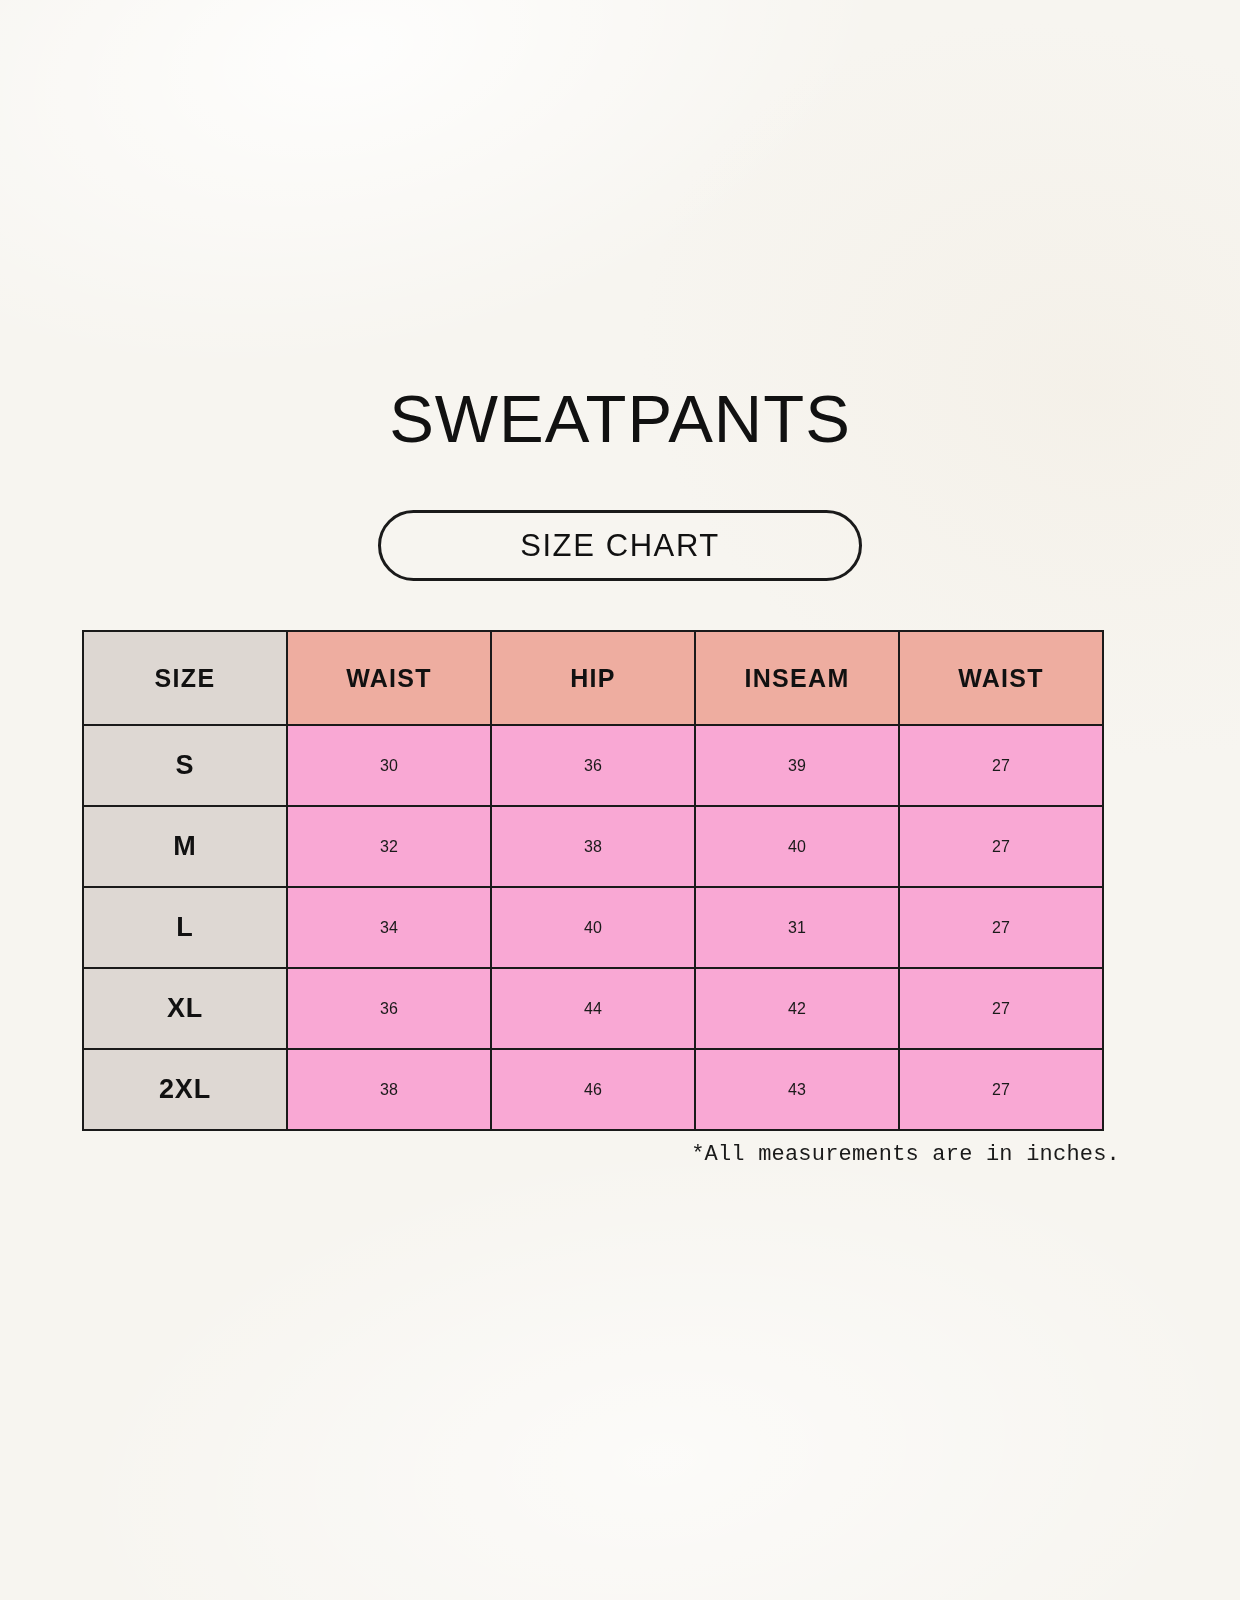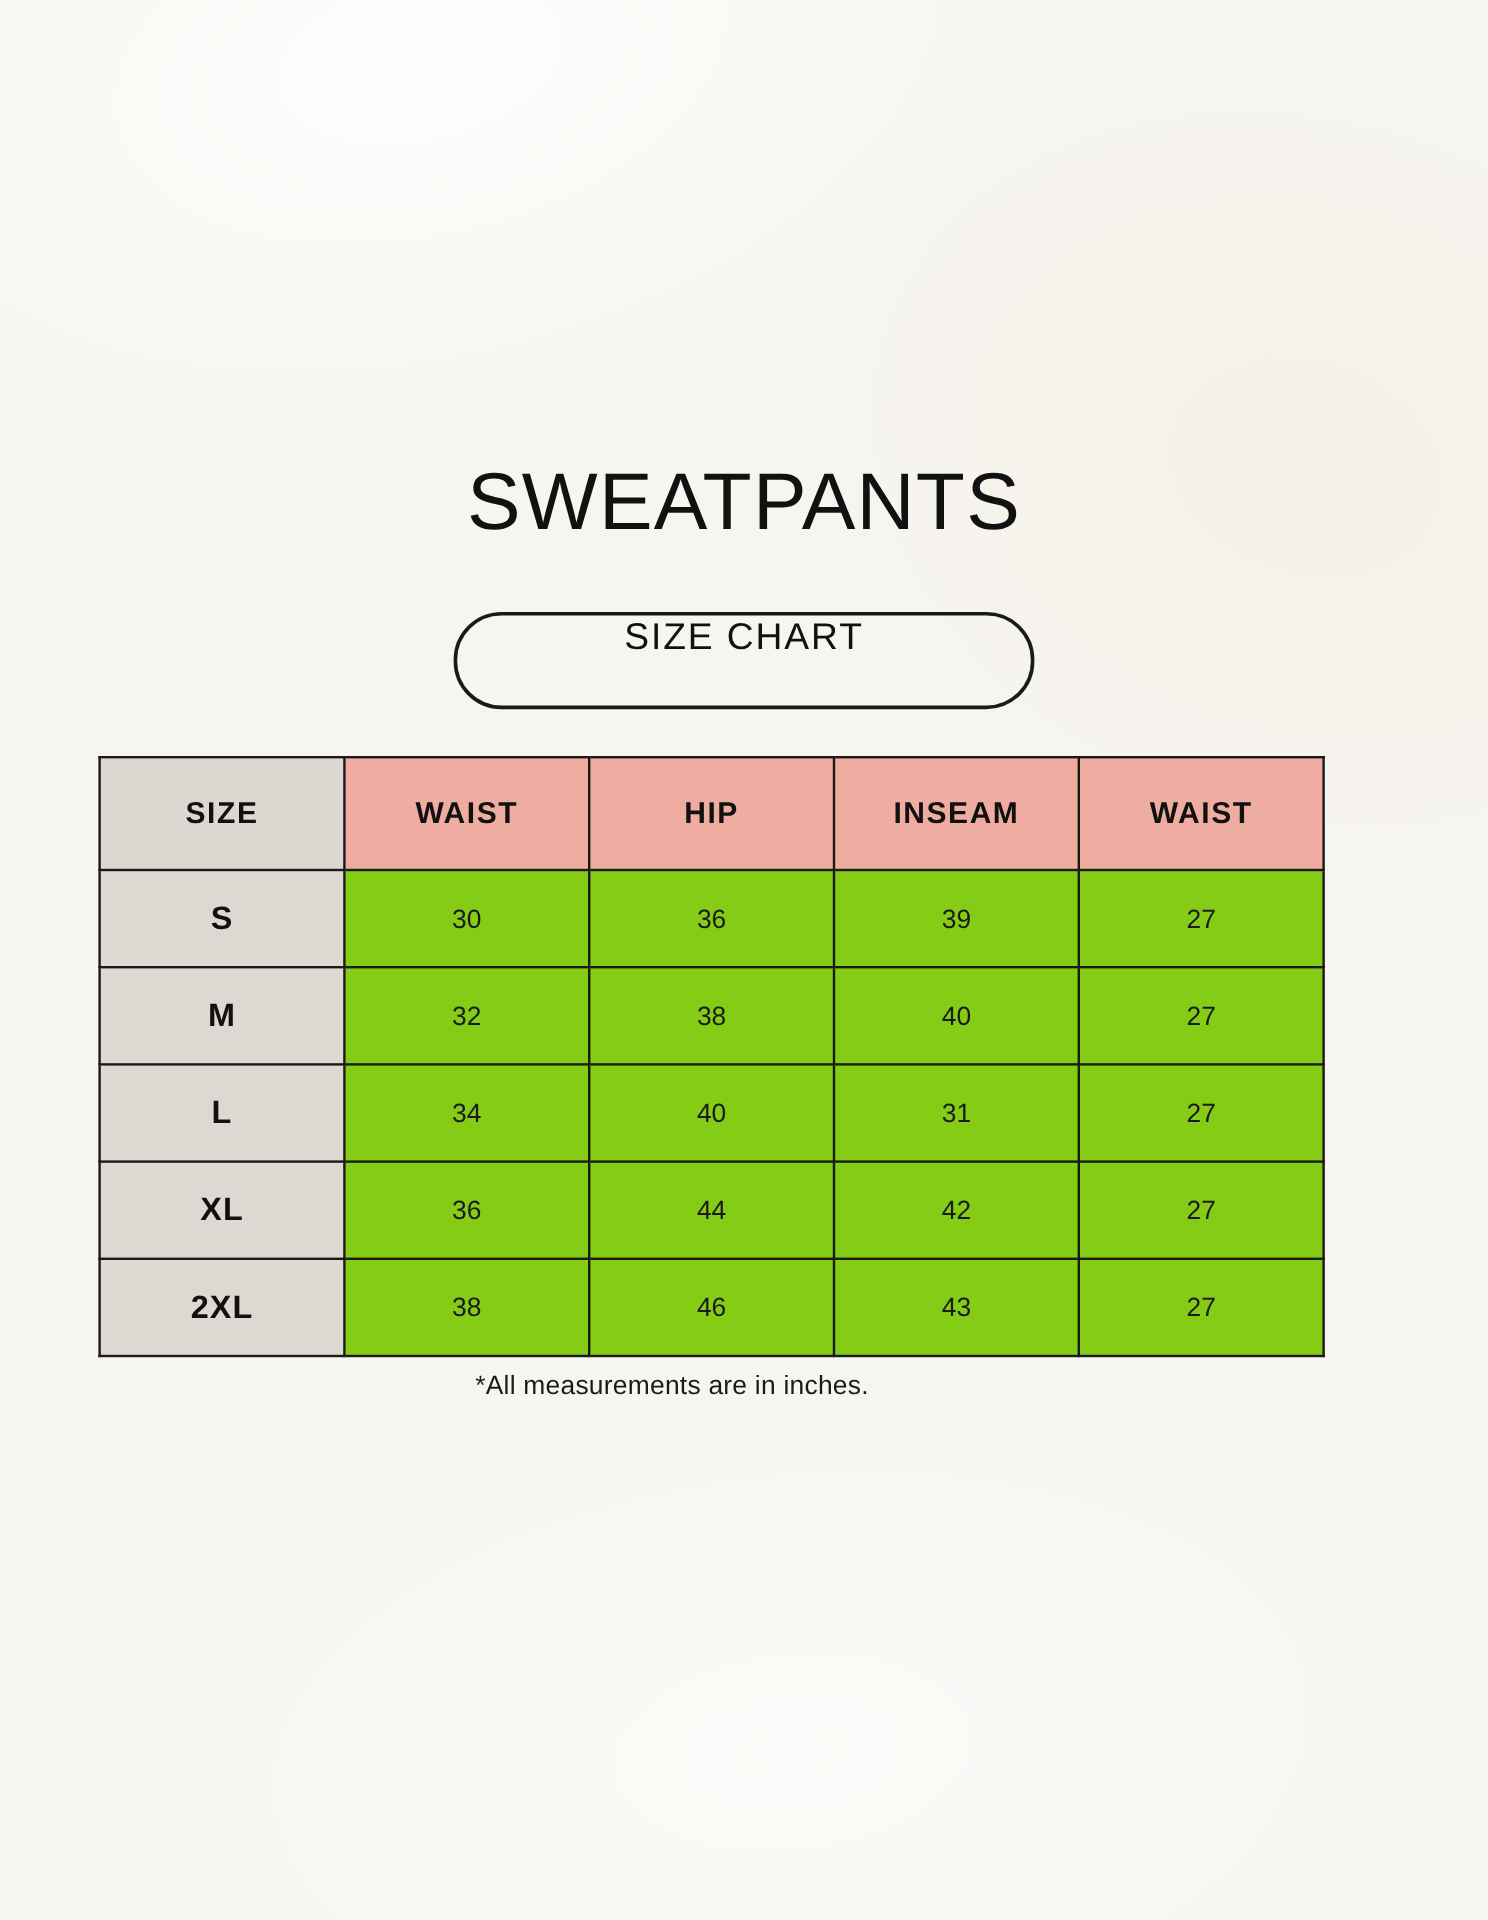--- a/index.html
+++ b/index.html
@@ -62,24 +62,25 @@
     letter-spacing: 1px;
     color: #111111;
     line-height: 1;
   }
   .subtitle-pill {
     position: absolute;
     top: 510px;
     left: 50%;
     transform: translateX(-50%);
     width: 484px;
-    height: 81px;
+    height: 71px;
     border: 3px solid #1a1a1a;
     border-radius: 40px;
     display: flex;
+    align-items: center;
     justify-content: center;
     box-sizing: border-box;
     background: transparent;
   }
   .subtitle-pill span {
     font-size: 31px;
     font-weight: 500;
     letter-spacing: 1.6px;
     color: #111111;
   }
@@ -120,35 +121,36 @@
     height: 81px;
   }
   tbody td.cell-size {
     background: #ded8d3;
     font-size: 27px;
     font-weight: bold;
     letter-spacing: 0.8px;
     color: #111111;
   }
   tbody td.cell-value {
-    background: #84cc16;
-    font-size: 22px;
+    background: #f9a8d4;
+    font-size: 16px;
     font-weight: 400;
     color: #1a1a1a;
   }
   .footnote {
     position: absolute;
     top: 1142px;
     left: 0;
     width: 1120px;
-    text-align: center;
+    text-align: right;
     font-size: 22px;
     font-weight: 500;
     color: #1a1a1a;
     letter-spacing: 0.2px;
+    font-family: Liberation Mono, monospace;
   }
 </style>
 </head>
 <body>
 
 <div class="page">
   <div class="bg-shade-1"></div>
   <div class="bg-shade-2"></div>
   <div class="bg-shade-3"></div>
 

